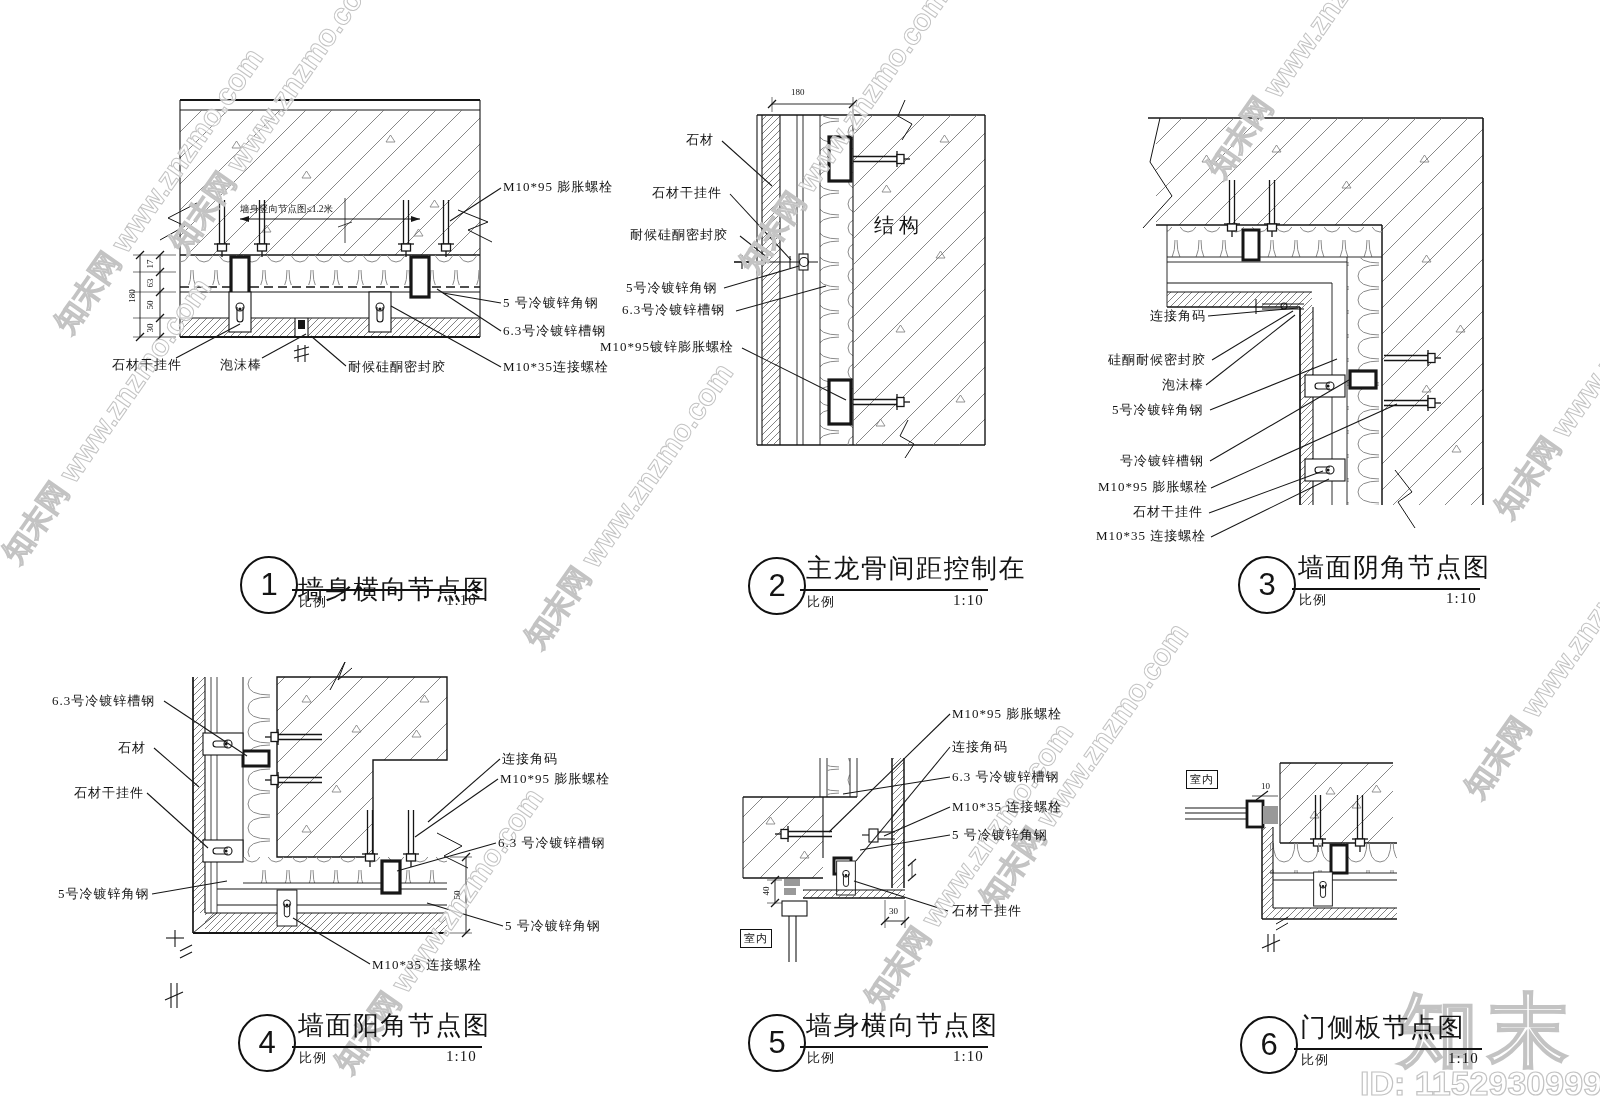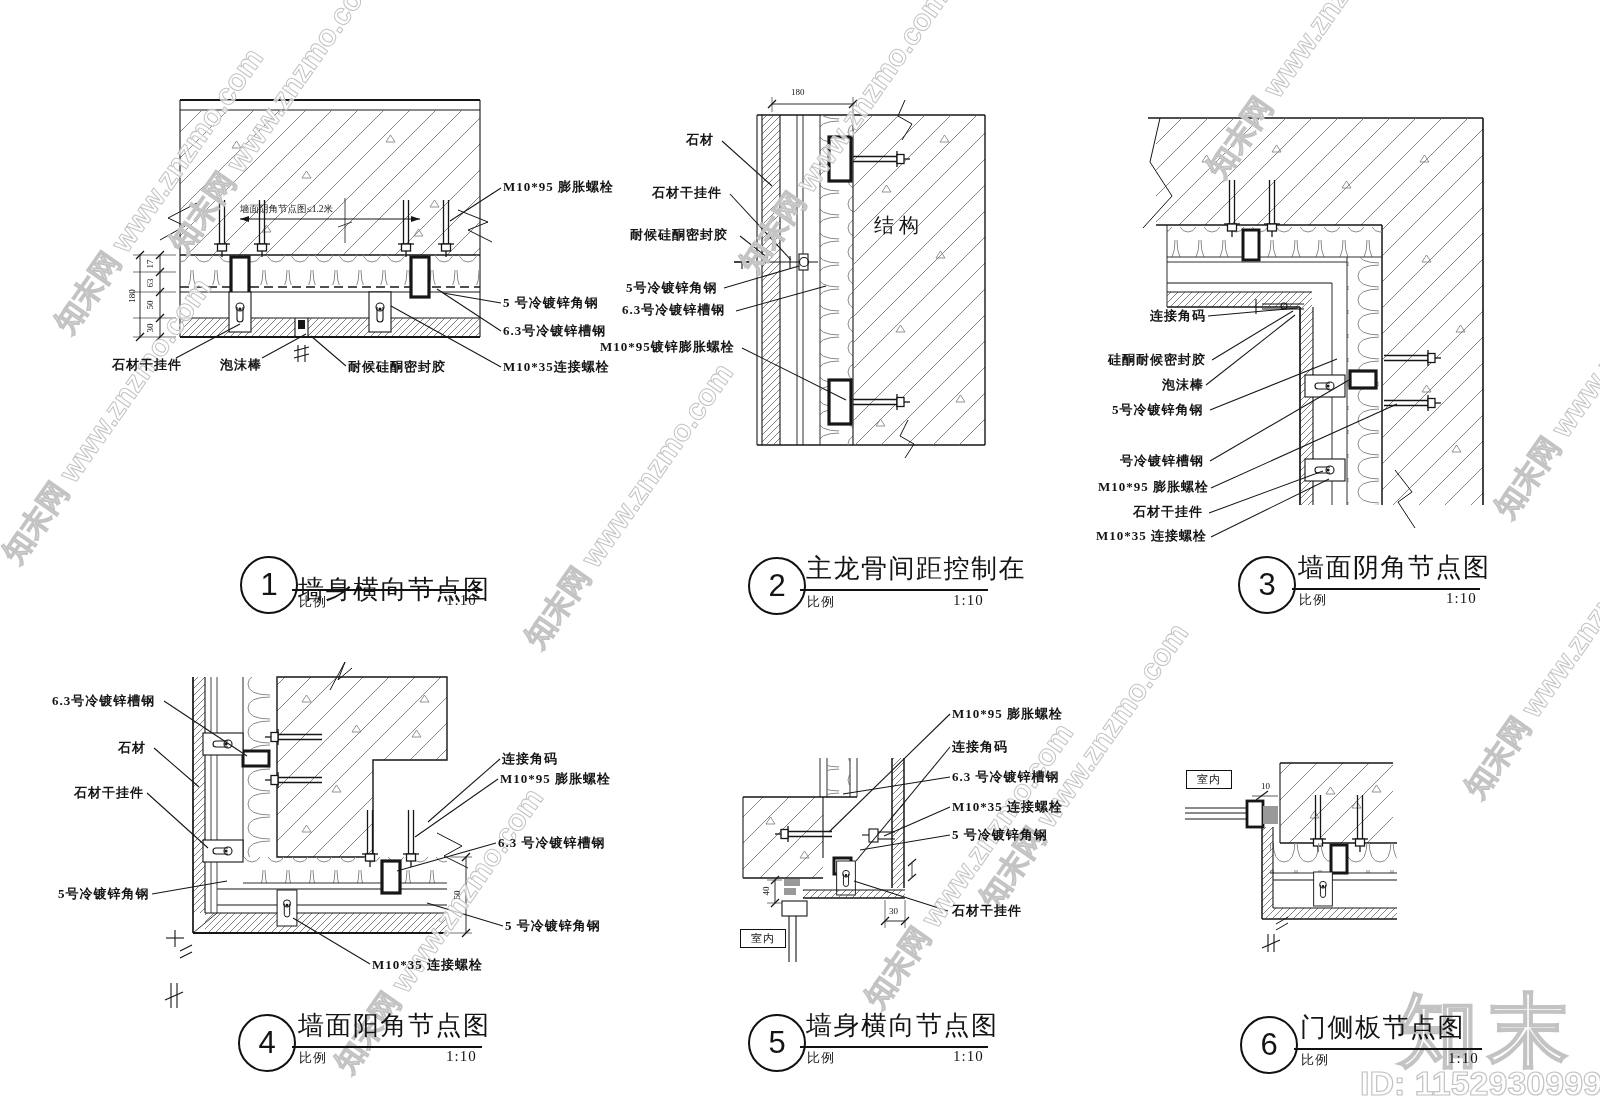--- a/index.html
+++ b/index.html
@@ -1,25 +1,25 @@
 <!DOCTYPE html>
 <html><head>
 <meta charset="utf-8">
 <style>
   html,body{margin:0;padding:0;background:#fff;}
   #canvas{position:relative;width:1600px;height:1120px;background:#ffffff;overflow:hidden;
           font-family:"Liberation Serif",serif;color:#141414;}
   #linework{position:absolute;left:0;top:0;}
-  .lbl{position:absolute;font-size:13px;white-space:nowrap;letter-spacing:1px;line-height:14px;font-weight:bold;}
+  .lbl{position:absolute;font-size:13px;white-space:nowrap;letter-spacing:1px;line-height:14px;}
   .note{position:absolute;font-size:9.5px;white-space:nowrap;letter-spacing:0;}
   .struct{position:absolute;font-size:20px;letter-spacing:5px;}
   .dim{position:absolute;font-size:9px;white-space:nowrap;}
   .rot{transform:rotate(-90deg);transform-origin:center center;}
   .room{position:absolute;border:1.3px solid #111;background:#fff;font-size:11px;
-        padding:1px 10px;letter-spacing:1px;}
+        padding:1px 3px;letter-spacing:1px;}
   .tcircle{position:absolute;width:54px;height:54px;border:2.2px solid #111;border-radius:50%;
            display:flex;align-items:center;justify-content:center;font-size:31px;
            font-family:"Liberation Sans",sans-serif;}
   .ttitle{position:absolute;font-size:26px;letter-spacing:1.5px;white-space:nowrap;}
   .tline{position:absolute;height:2px;background:#111;}
   .tsl{position:absolute;font-size:13px;letter-spacing:1px;}
   .tsv{position:absolute;font-size:15px;letter-spacing:1px;}
 </style>
 </head>
 <body>
@@ -393,21 +393,21 @@
   </g>
 </svg>
 
   <div class="lbl" style="left:503px;top:180px">M10*95 膨胀螺栓</div>
   <div class="lbl" style="left:503px;top:296px">5 号冷镀锌角钢</div>
   <div class="lbl" style="left:503px;top:324px">6.3号冷镀锌槽钢</div>
   <div class="lbl" style="left:503px;top:360px">M10*35连接螺栓</div>
   <div class="lbl" style="left:112px;top:358px">石材干挂件</div>
   <div class="lbl" style="left:220px;top:358px">泡沫棒</div>
   <div class="lbl" style="left:348px;top:360px">耐候硅酮密封胶</div>
-  <div class="note" style="left:240px;top:203px">墙面阴角节点图≤1.2米</div>
+  <div class="note" style="left:240px;top:203px">墙身竖向节点图≤1.2米</div>
   <div class="dim rot" style="left:125px;top:291px">180</div>
   <div class="dim rot" style="left:145px;top:259px">17</div>
   <div class="dim rot" style="left:145px;top:278px">63</div>
   <div class="dim rot" style="left:145px;top:300px">50</div>
   <div class="dim rot" style="left:145px;top:323px">30</div>
 
   <div class="lbl" style="left:686px;top:133px">石材</div>
   <div class="lbl" style="left:652px;top:186px">石材干挂件</div>
   <div class="lbl" style="left:630px;top:228px">耐候硅酮密封胶</div>
   <div class="lbl" style="left:626px;top:281px">5号冷镀锌角钢</div>

